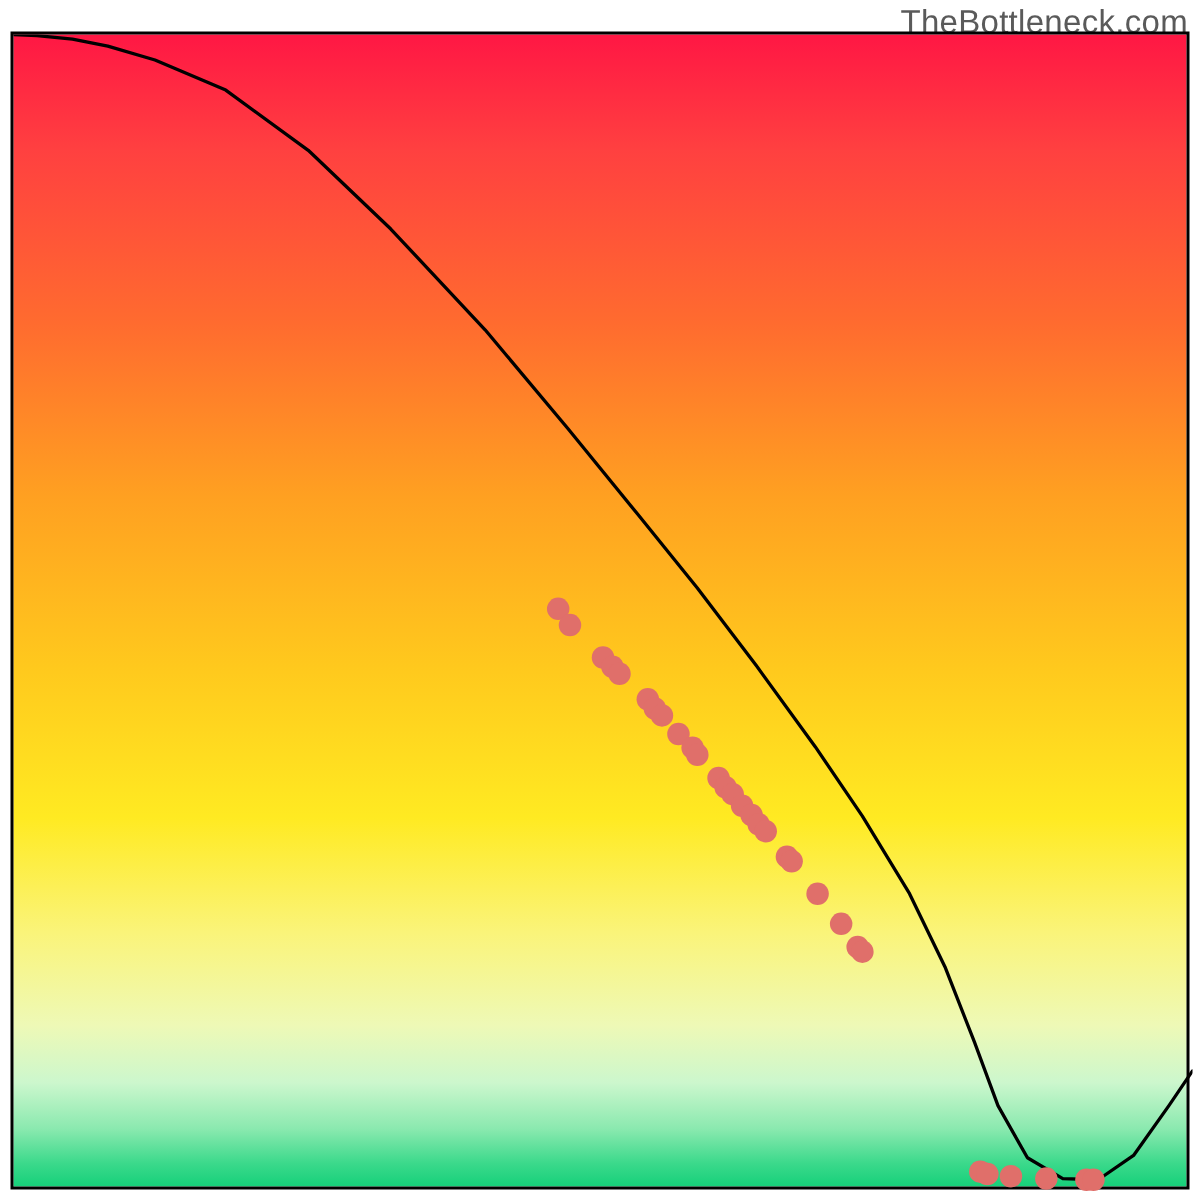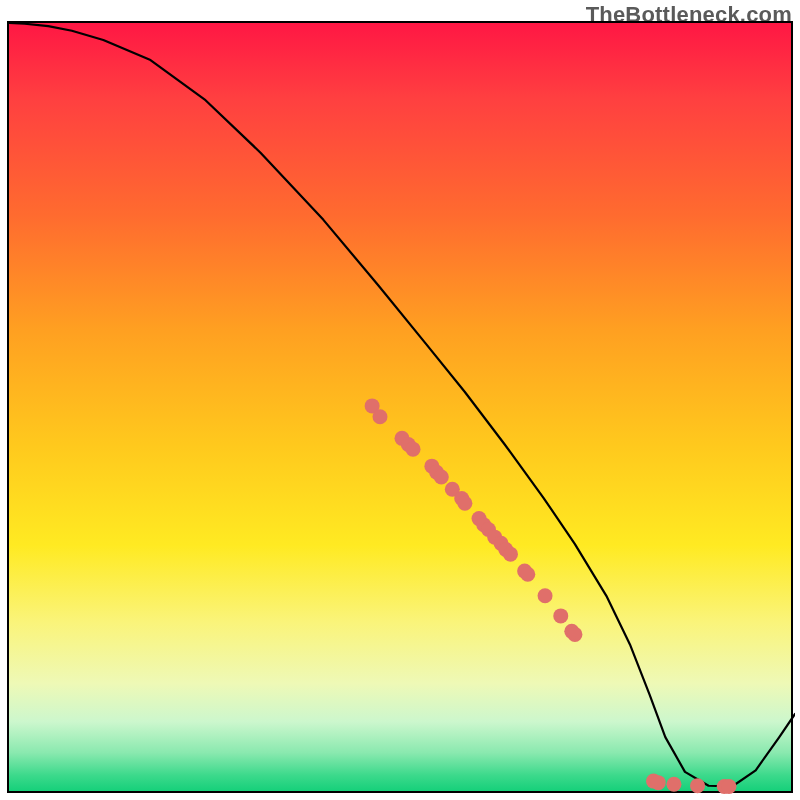--- a/index.html
+++ b/index.html
@@ -15,21 +15,21 @@
     position: relative;
     width: 800px;
     height: 800px;
   }
   .watermark {
     position: absolute;
     top: 2px;
     right: 8px;
     font-size: 22px;
     color: #5a5a5a;
-    font-weight: 700;
+    font-weight: 400;
     letter-spacing: 0.2px;
   }
   
   .frame {
     position: absolute;
     left: 7px;
     top: 21px;
     width: 786px;
     height: 772px;
     box-sizing: border-box;

